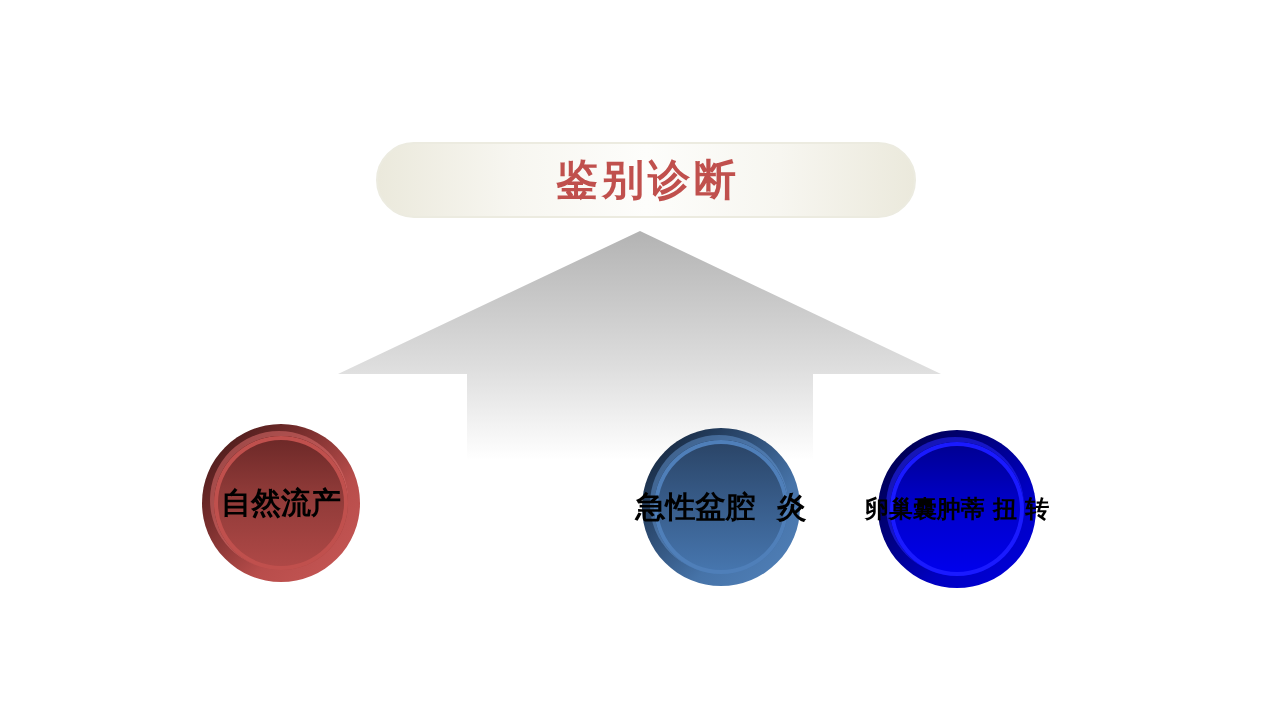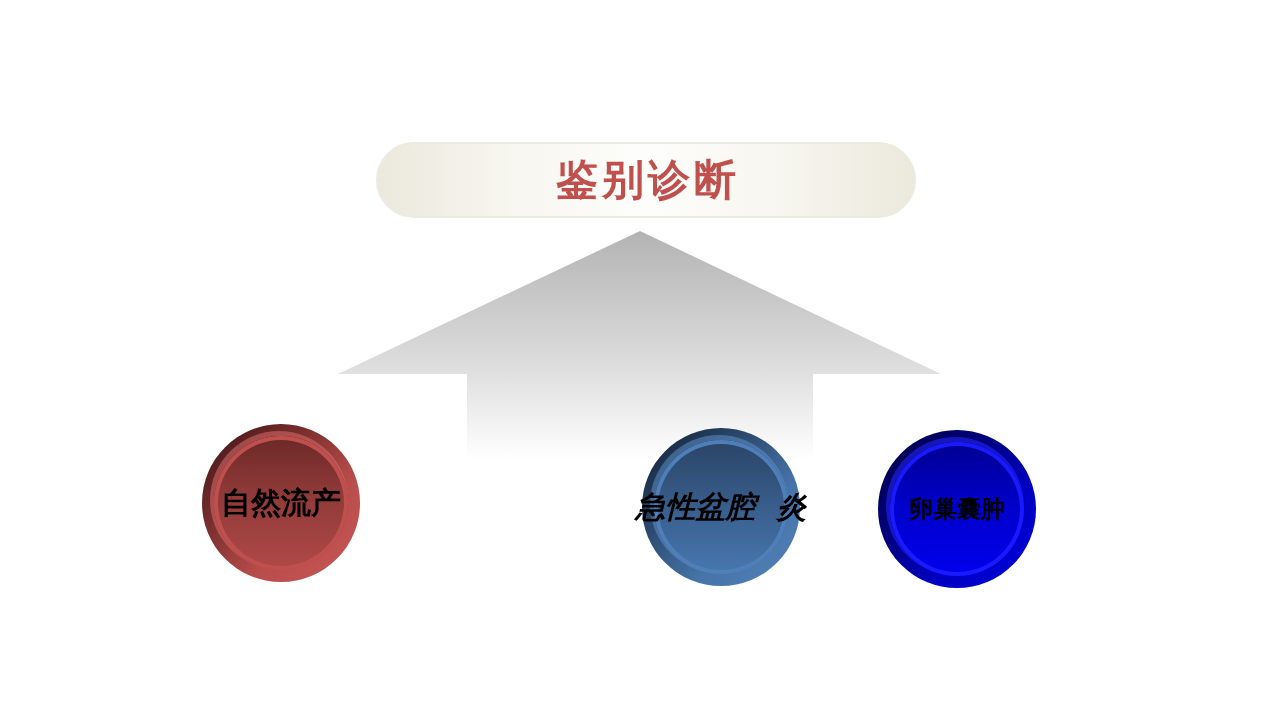--- a/index.html
+++ b/index.html
@@ -93,21 +93,20 @@
       background: linear-gradient(135deg, #1e3208 0%, #3f6513 35%, #6a9e1f 65%, #78b124 100%);
     }
     .node-green .inner {
       background: linear-gradient(180deg, #3c5c12 0%, #547f1a 45%, #6ea320 100%);
       box-shadow: 0 0 0 4px #78b227 inset, -2px -3px 0 2px rgba(140,200,50,0.5);
     }
     
     .node-blue {
       left: 642px; top: 428px;
       background: linear-gradient(135deg, #0f1c2e 0%, #2c4a70 35%, #4673a8 65%, #5282bb 100%);
-      font-style: italic;
     }
     .node-blue .inner {
       background: linear-gradient(180deg, #2a4466 0%, #375b88 45%, #4777b0 100%);
       box-shadow: 0 0 0 4px #4f7fb9 inset, -2px -3px 0 2px rgba(100,150,210,0.5);
     }
     
     .node-navy {
       left: 878px; top: 430px;
       background: linear-gradient(135deg, #000040 0%, #00007a 35%, #0000c0 65%, #0000e0 100%);
     }
@@ -151,16 +150,17 @@
     <div class="label">
       <span>急性盆</span>
       <span>腔  炎</span>
     </div>
   </div>
 
   <div class="node node-navy">
     <div class="inner"></div>
     <div class="label">
       <span>卵巢囊肿</span>
+      <span>蒂 扭 转</span>
     </div>
   </div>
 
 </div>
 
 </body></html>

